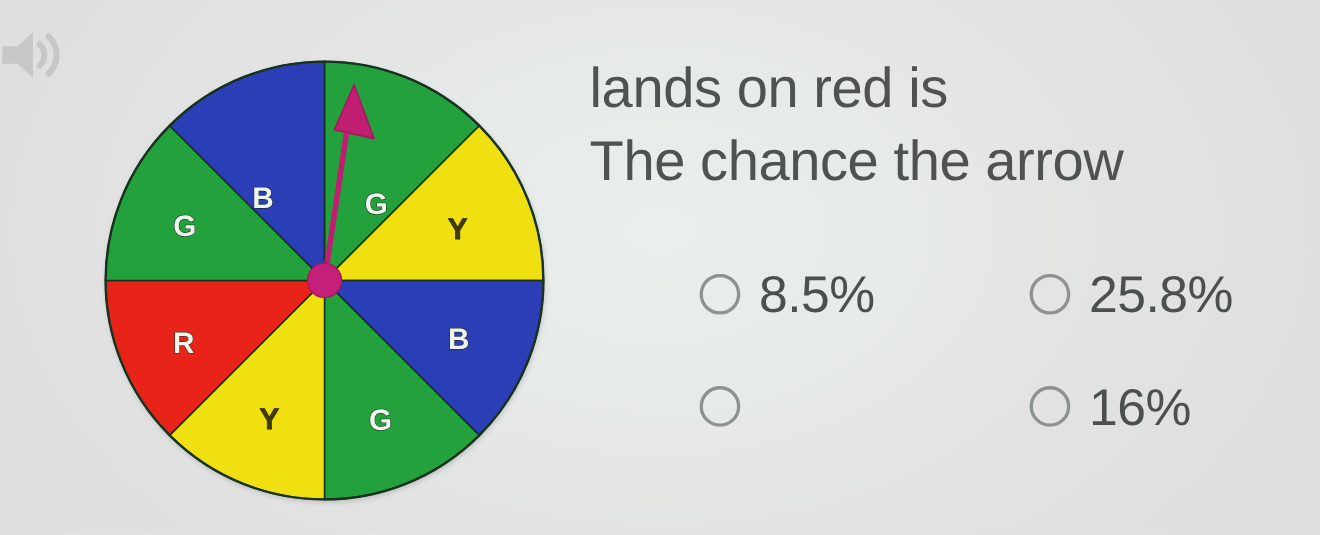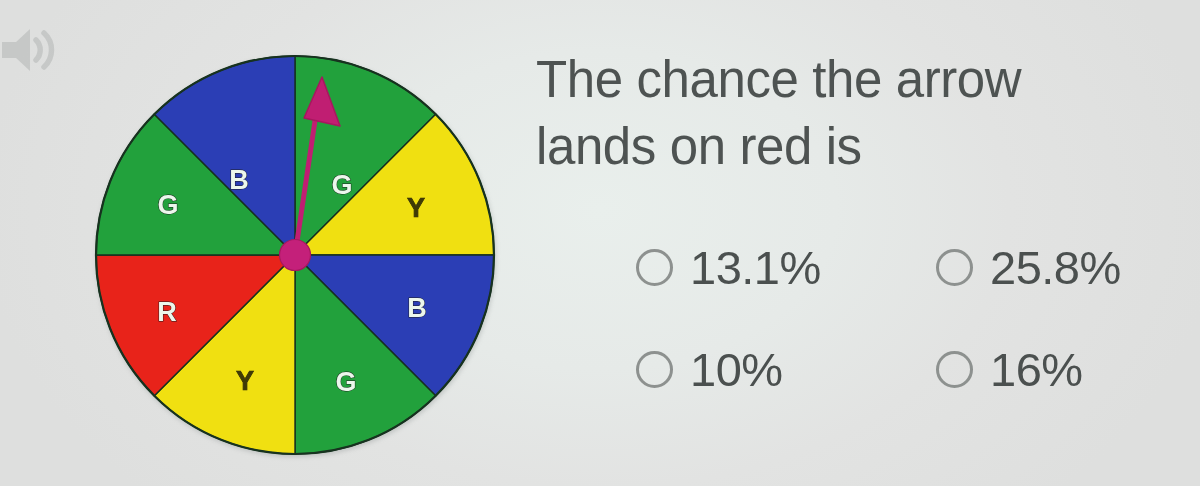--- a/index.html
+++ b/index.html
@@ -164,39 +164,38 @@
       <g>
         <path d="M201 203 L225 42" fill="none" stroke="#c01e72" stroke-width="5" stroke-linecap="round"></path>
         <path d="M228 25 L246 74 L210 66 Z" fill="#c01e72" stroke="#a7185f" stroke-width="1.5" stroke-linejoin="round"></path>
       </g>
 
       <circle cx="201" cy="203" r="15.5" fill="#c4207a" stroke="#a7185f" stroke-width="1.2"></circle>
     </svg>
   </div>
 
   <div id="question">
+    <span class="qline">lands on red is</span>
     <span class="qline">The chance the arrow</span>
-    <span class="qline">lands on red is</span>
   </div>
 
   <div id="options">
 
     <div class="option">
       <span class="radio"></span>
-      <span class="option-label">13.1%</span>
+      <span class="option-label">8.5%</span>
     </div>
 
     <div class="option">
       <span class="radio"></span>
       <span class="option-label">25.8%</span>
     </div>
 
     <div class="option">
       <span class="radio"></span>
-      <span class="option-label">10%</span>
     </div>
 
     <div class="option">
       <span class="radio"></span>
       <span class="option-label">16%</span>
     </div>
 
   </div>
 
 </div>

